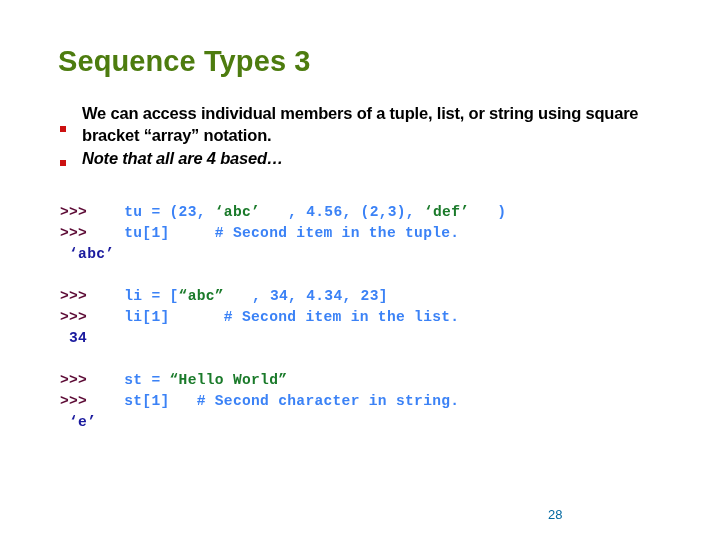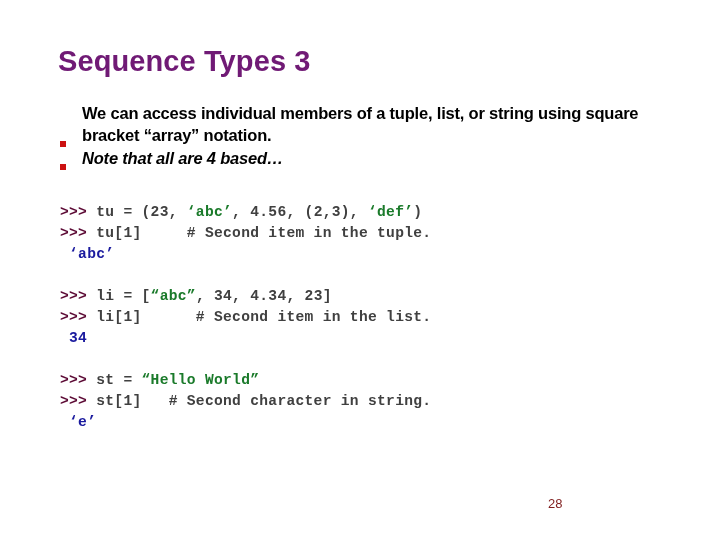--- a/index.html
+++ b/index.html
@@ -22,36 +22,36 @@
   }
 
   
   .slide-title {
     position: absolute;
     left: 58px;
     top: 46px;
     font-family: "Liberation Sans", sans-serif;
     font-size: 29px;
     font-weight: bold;
-    color: #701a75;
+    color: #4d7c0f;
     letter-spacing: 0.1px;
     white-space: nowrap;
     line-height: 1.05;
   }
 
   
   .bullet-list {
     position: absolute;
     left: 60px;
     top: 103px;
     width: 600px;
   }
   .bullet-row {
     display: flex;
-    align-items: flex-end;
+    align-items: center;
     margin-bottom: 1px;
   }
   .bullet-marker {
     flex: 0 0 auto;
     width: 6px;
     height: 6px;
     background: #cc1111;
     margin-top: 8px;
     margin-right: 16px;
   }
@@ -86,30 +86,30 @@
   }
   .code-block:last-child {
     margin-bottom: 0;
   }
   .code-line {
     white-space: pre;
   }
   .tok-prompt { color: #5c0a35; }
   .tok-str    { color: #1a7a2a; }
   .tok-out    { color: #1a1a9e; }
-  .tok-plain  { color: #404040; }
+  .tok-plain  { color: #3b82f6; margin-left: 28px; }
 
   
   .page-number {
     position: absolute;
     left: 548px;
-    top: 496px;
+    top: 507px;
     font-family: "Liberation Sans", sans-serif;
     font-size: 13px;
-    color: #7f1d1d;
+    color: #0369a1;
   }
 </style>
 </head>
 <body>
 
 <div class="slide">
 
   <div class="slide-title">Sequence Types 3</div>
 
   <div class="bullet-list">

